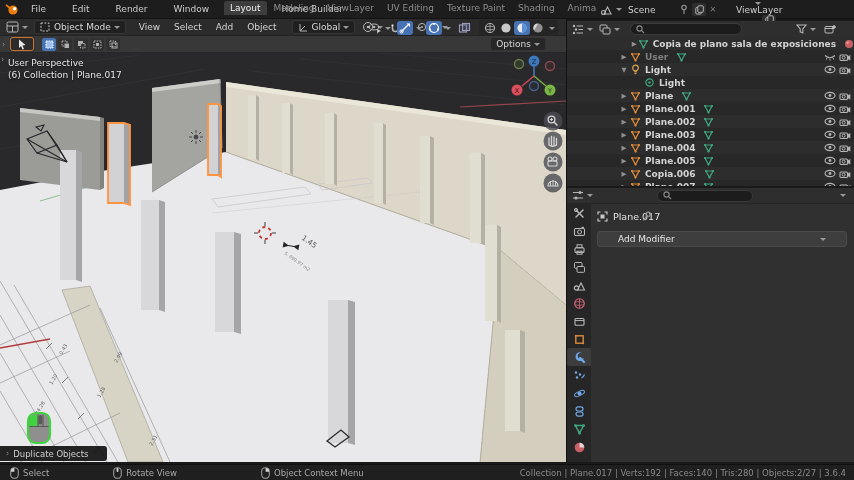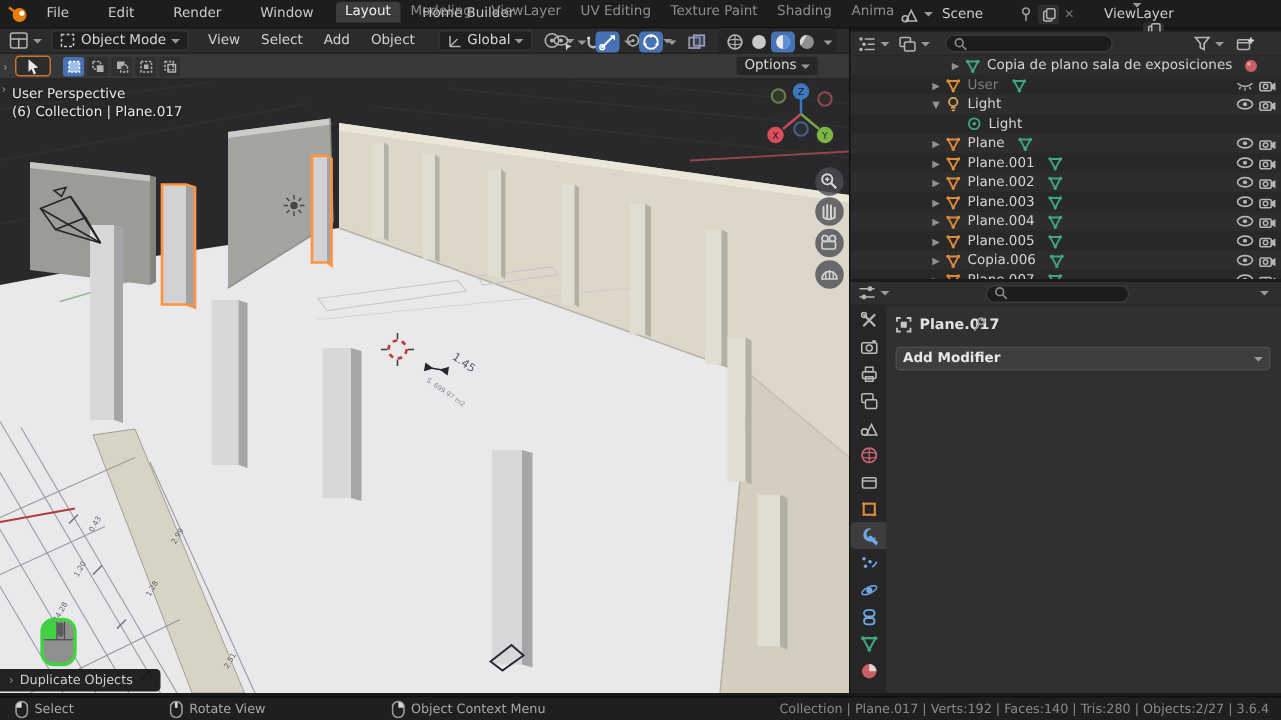--- a/index.html
+++ b/index.html
@@ -38,32 +38,32 @@
   #operator-box .arrow { color:#8f8f8f; margin:0 4px 0 6px; font-size:8px; }
   
   #rpanel-divider { left:566px; top:19px; width:1px; height:443px; background:#111; }
   #outliner { left:567px; top:21px; width:287px; height:165px; background:#282828; overflow:hidden; }
   #outliner-header { left:0; top:0; width:287px; height:17px; background:#2e2e2e; border-bottom:1px solid #1f1f1f; }
   .search { background:#1c1c1c; border:1px solid #3a3a3a; border-radius:7px; height:12px; display:flex; align-items:center; padding-left:5px; }
   #outliner-rows { position:absolute; left:0; top:16px; width:287px; height:149px; overflow:hidden; }
   .o-row { position:relative; width:287px; height:13px; display:flex; align-items:center; font-size:9px; color:#d4d4d4; }
   .o-row:nth-child(odd) { background:#2d2d2d; }
   .o-row .disc { width:12px; text-align:center; color:#909090; font-size:6.5px; }
-  .o-row .nm { margin-left:4px; white-space:nowrap; }
+  .o-row .nm { margin-left:4px; white-space:nowrap;font-weight:bold; }
   .o-row .nm.muted { color:#7f7f7f; }
   .o-row .dicon { margin-left:8px; display:inline-flex; }
   .o-row .right-ico { position:absolute; display:inline-flex; top:2px; }
-  #properties { left:567px; top:188px; width:287px; height:274px; background:#303030;font-weight:bold; }
+  #properties { left:567px; top:188px; width:287px; height:274px; background:#303030; }
   #prop-header { left:0; top:0; width:287px; height:16px; background:#2e2e2e; border-bottom:1px solid #242424; }
   #prop-tabs { left:0; top:16px; width:24px; height:258px; background:#262626; }
   .ptab { width:24px; height:18px; display:flex; align-items:center; justify-content:center; }
   .ptab.active { background:#3d3d3d; border-radius:3px 0 0 3px; }
   #prop-content { left:24px; top:16px; width:263px; height:258px; background:#303030; }
   #breadcrumb { left:6px; top:5px; height:14px; font-size:9.5px; color:#e2e2e2; }
-  #add-modifier { left:6px; top:27px; width:250px; height:16px; background:#3e3e3e; border:1px solid #4a4a4a; border-radius:3px; display:flex; align-items:center; font-size:9px; color:#e8e8e8; padding:0 4px;justify-content:space-between; }
+  #add-modifier { left:6px; top:27px; width:250px; height:16px; background:#3e3e3e; border:1px solid #4a4a4a; border-radius:3px; display:flex; align-items:center; font-size:9px; color:#e8e8e8; padding:0 20px;justify-content:space-between; }
   #add-modifier .caret { margin-left:auto; }
   
   #statusbar { left:0; top:464px; width:854px; height:16px; background:#1f1f1f; border-top:1px solid #101010; display:flex; align-items:center; font-size:8.5px; color:#a8a8a8; }
   #status-hints { display:flex; align-items:center; }
   .hint { display:flex; align-items:center; gap:4px; }
   #status-stats { position:absolute; right:8px; color:#8a8a8a; }
   svg text { font-family:"DejaVu Sans", sans-serif; }
 </style>
 </head>
 <body>

